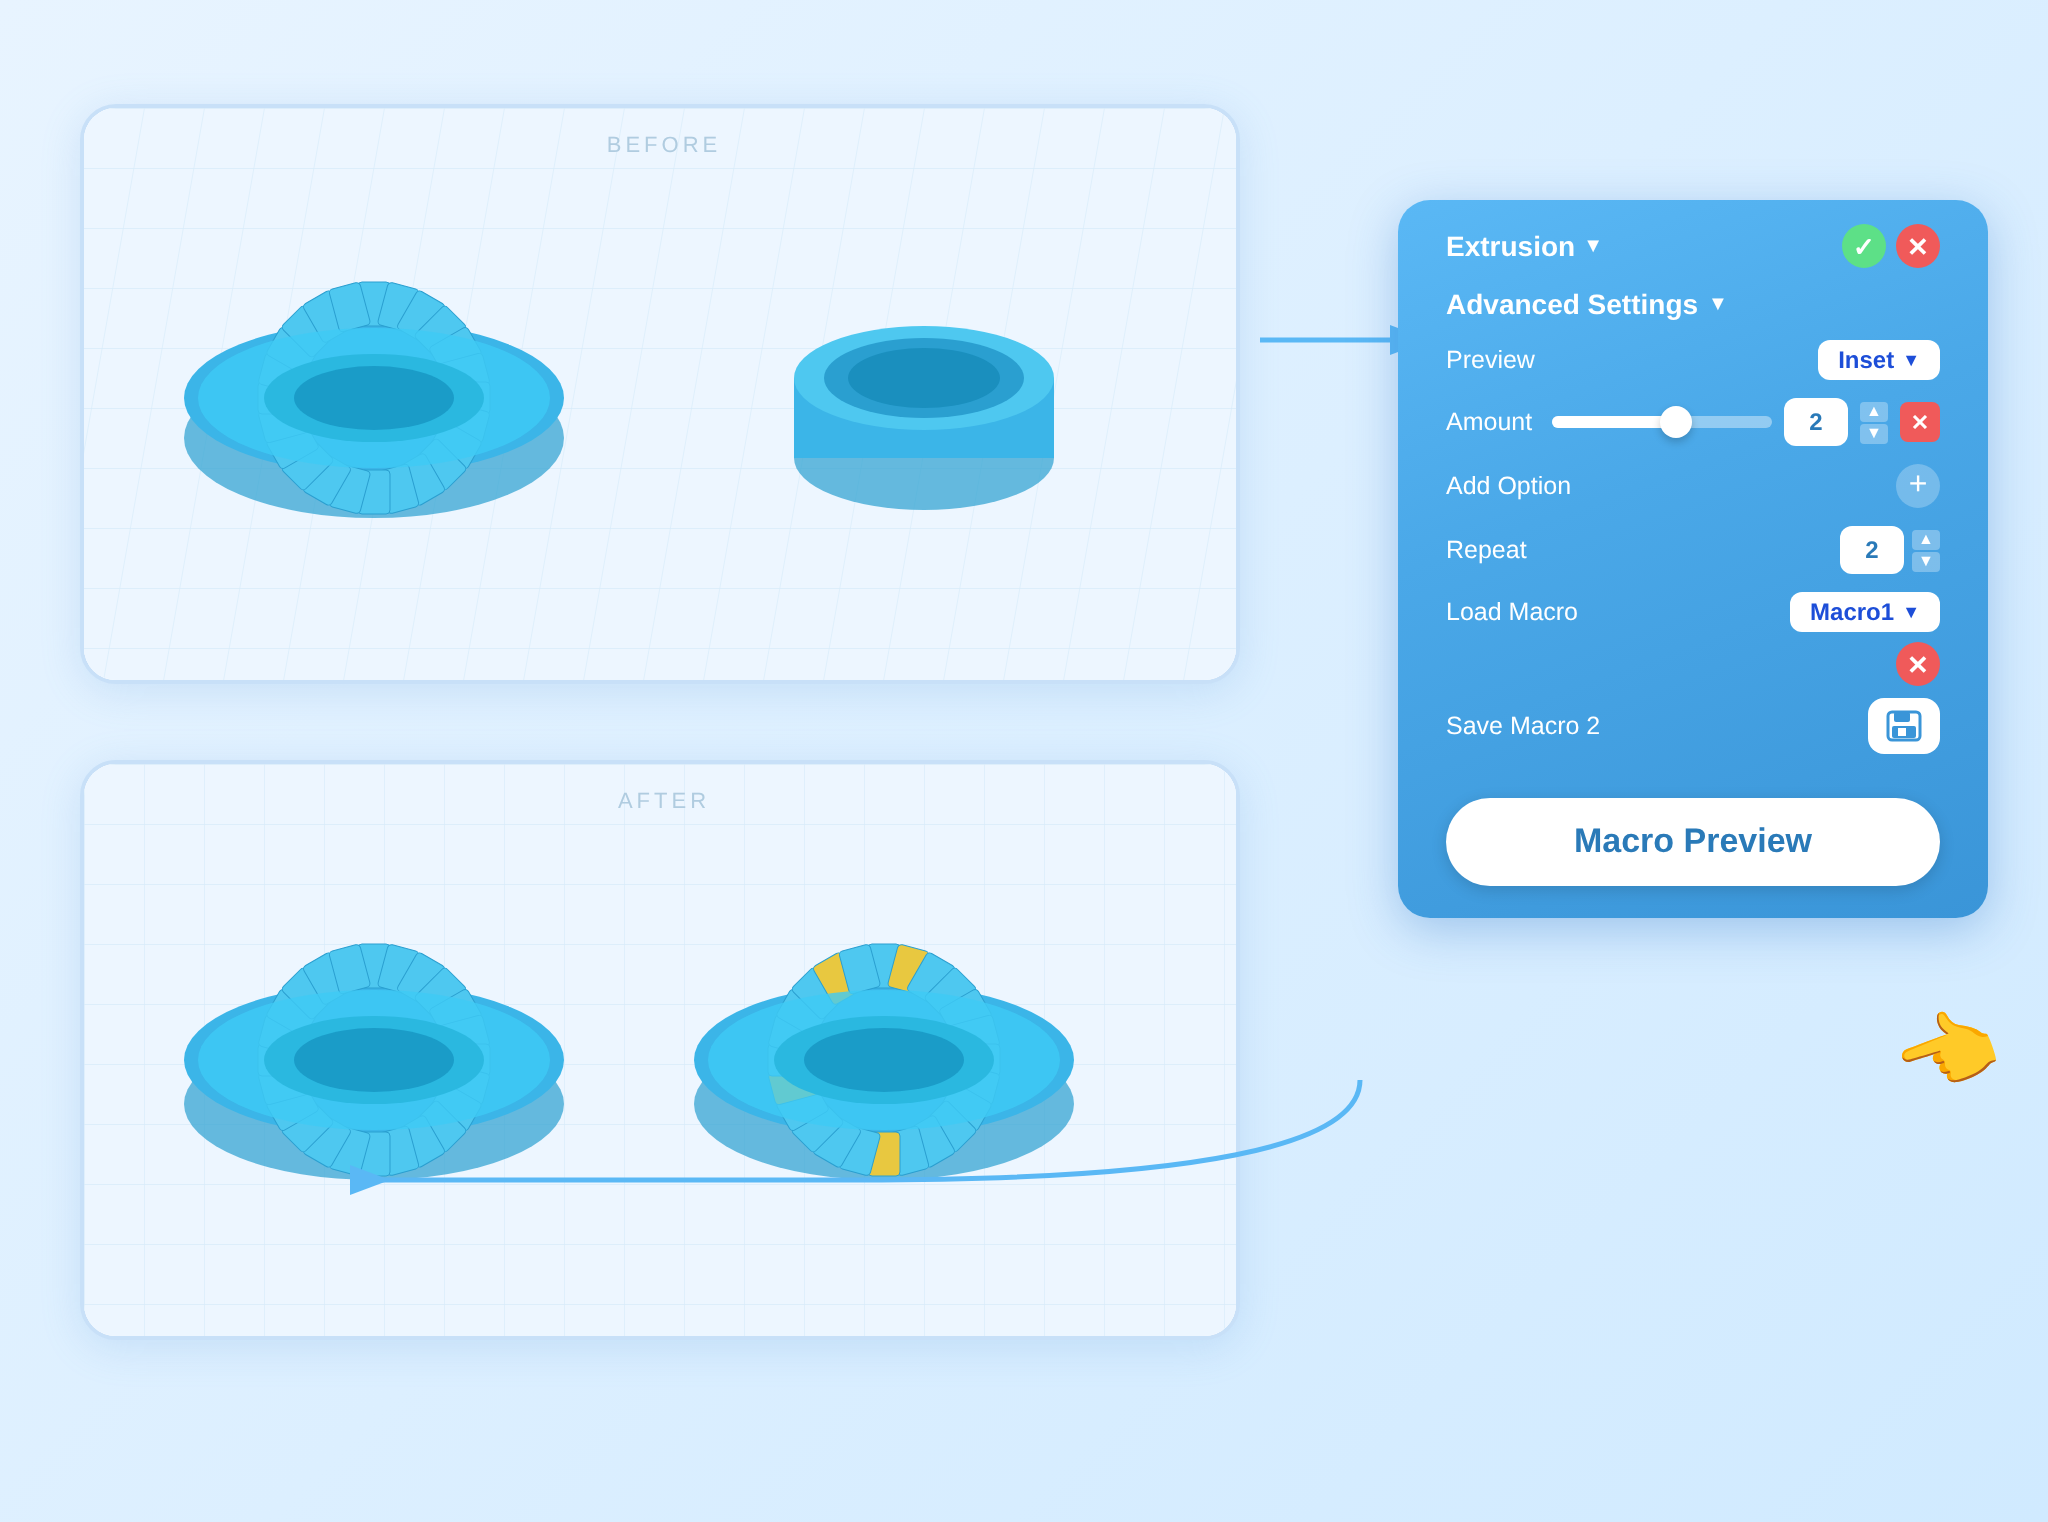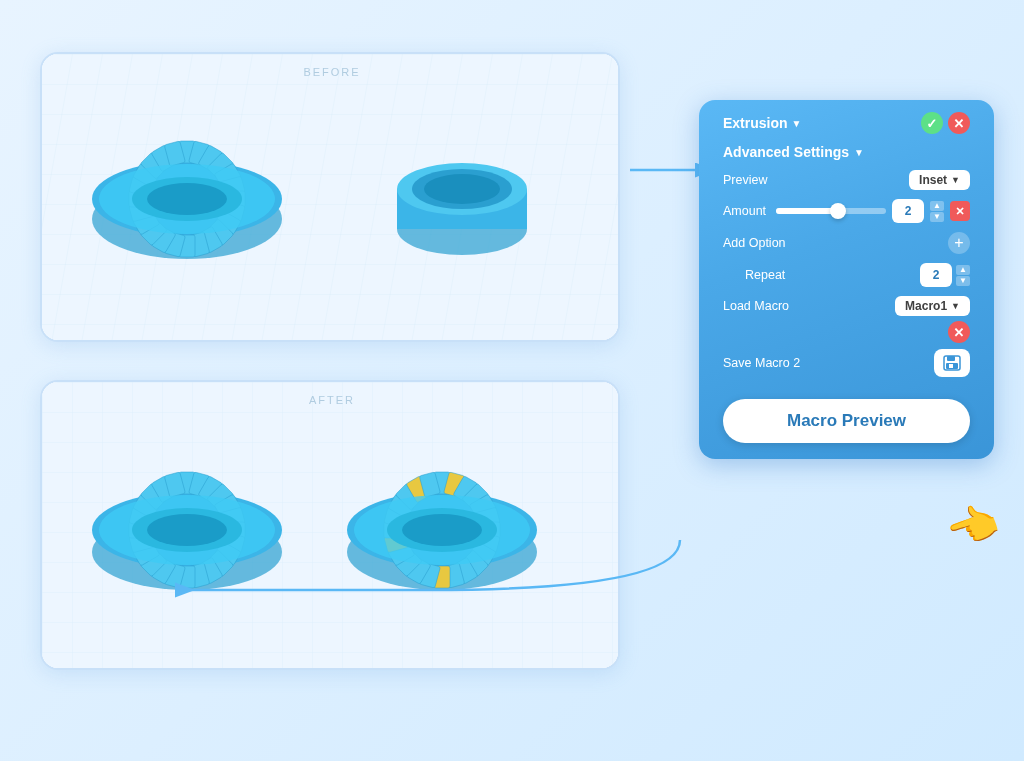--- a/index.html
+++ b/index.html
@@ -124,21 +124,21 @@
 
     .row-label {
       font-size: 12.5px;
       color: white;
       font-weight: 500;
     }
 
     
     .dropdown-btn {
       background: white;
-      color: #404040;
+      color: #1d4ed8;
       border: none;
       border-radius: 6px;
       padding: 3px 10px;
       font-size: 12px;
       font-weight: 600;
       display: flex;
       align-items: center;
       gap: 4px;
       cursor: pointer;
     }
@@ -235,21 +235,20 @@
       cursor: pointer;
       line-height: 22px;
       text-align: center;
     }
 
     .repeat-row {
       display: flex;
       align-items: center;
       justify-content: space-between;
       margin-bottom: 9px;
-      margin-left: 22px;
     }
 
     .repeat-control {
       display: flex;
       align-items: center;
       gap: 4px;
     }
 
     .load-macro-row {
       display: flex;

